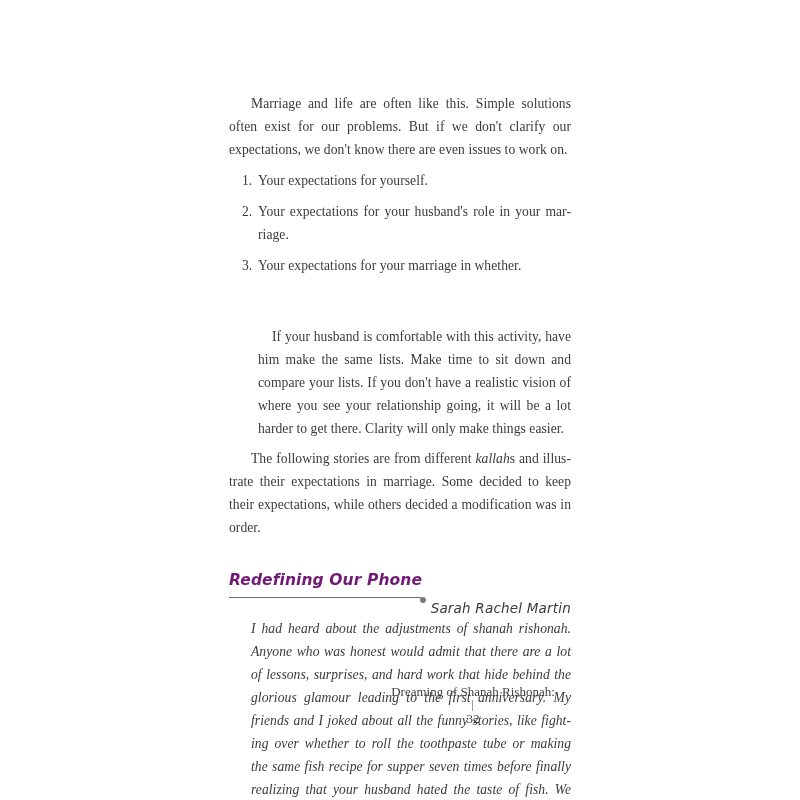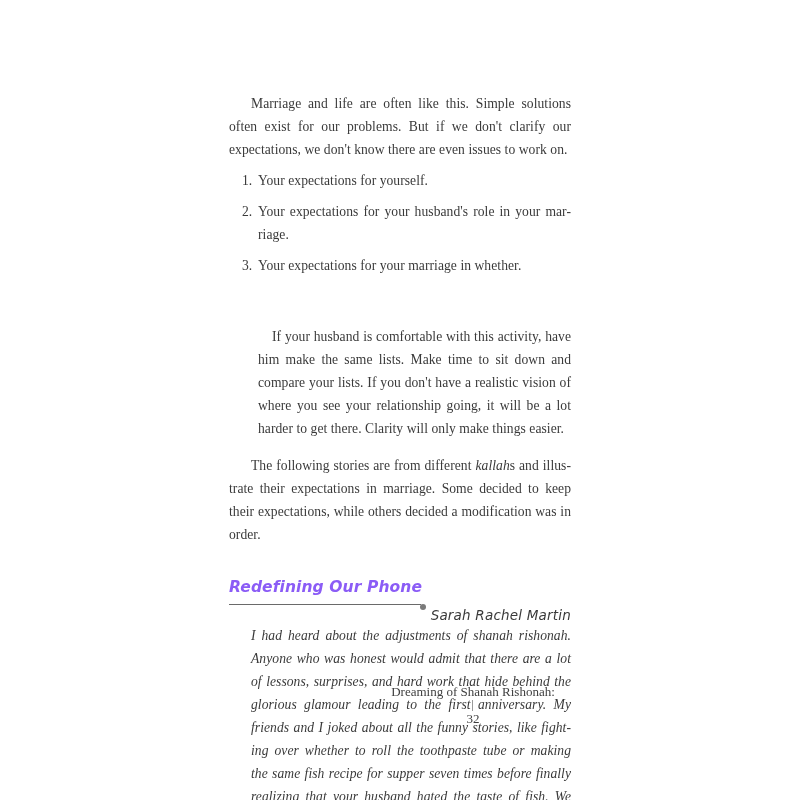--- a/index.html
+++ b/index.html
@@ -44,28 +44,28 @@
     .list li .num {
       position: absolute;
       left: 13px;
       top: 0;
     }
     .list-cont {
       padding-left: 29px;
       text-align: justify;
     }
     .list-cont .p { text-indent: 14px; margin-top: 48px; }
-    .after-list { margin-top: 14px; }
+    .after-list { margin-top: 7px; }
     .heading {
       margin-top: 30px;
       font-family: "DejaVu Sans", "Liberation Sans", sans-serif;
       font-weight: bold;
       font-style: italic;
       font-size: 15.5px;
-      color: #8b5cf6;
+      color: #701a75;
       letter-spacing: 0.1px;
     }
     .byline-row {
       display: flex;
       margin-top: 5px;
       height: 20px;
     }
     .byline-rule {
       flex: 1;
       height: 1.3px;

